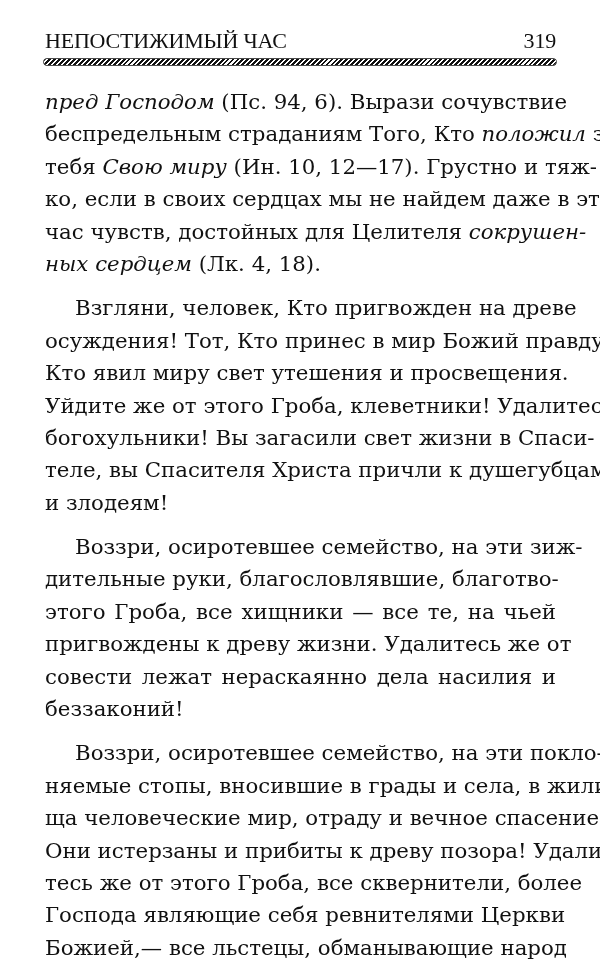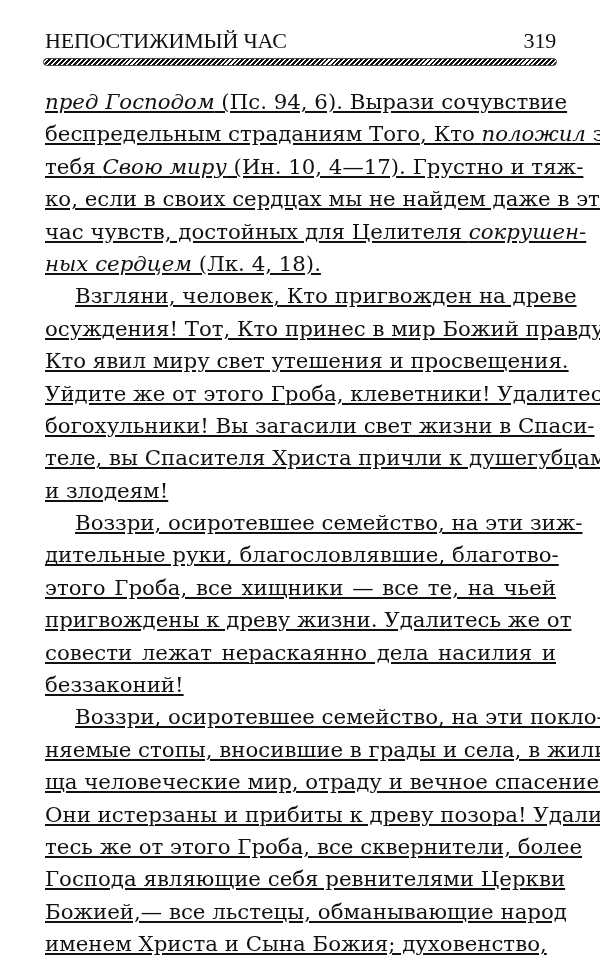--- a/index.html
+++ b/index.html
@@ -47,46 +47,46 @@
       top: 86px;
       font-size: 21.3px;
       line-height: 32.4px;
     }
     .line {
       display: block;
       height: 32.4px;
       white-space: nowrap;
       text-align: justify;
       text-align-last: justify;
-      text-decoration: underline;
     }
     .line.last {
       text-align-last: left;
     }
     .line.indent {
       padding-left: 30px;
+      margin-top: 12px;
     }
     .it {
       font-style: italic;
     }
   </style>
 </head>
 <body>
 
 <header class="running-head">
   <span>НЕПОСТИЖИМЫЙ ЧАС</span>
   <span>319</span>
 </header>
 <div class="rope"></div>
 
 <main class="body-text" id="body-text">
     <div>
       <span class="line"><span class="it">пред Господом</span><span> (Пс. 94, 6). Вырази сочувствие</span></span>
       <span class="line"><span>беспредельным страданиям Того, Кто </span><span class="it">положил</span><span> за</span></span>
-      <span class="line"><span>тебя </span><span class="it">Свою миру</span><span> (Ин. 10, 4—17). Грустно и тяж-</span></span>
+      <span class="line"><span>тебя </span><span class="it">Свою миру</span><span> (Ин. 10, 12—17). Грустно и тяж-</span></span>
       <span class="line"><span>ко, если в своих сердцах мы не найдем даже в этот</span></span>
       <span class="line"><span>час чувств, достойных для Целителя </span><span class="it">сокрушен-</span></span>
       <span class="line last"><span class="it">ных сердцем</span><span> (Лк. 4, 18).</span></span>
     </div>
     <div>
       <span class="line indent"><span>Взгляни, человек, Кто пригвожден на древе</span></span>
       <span class="line"><span>осуждения! Тот, Кто принес в мир Божий правду,</span></span>
       <span class="line"><span>Кто явил миру свет утешения и просвещения.</span></span>
       <span class="line"><span>Уйдите же от этого Гроба, клеветники! Удалитесь,</span></span>
       <span class="line"><span>богохульники! Вы загасили свет жизни в Спаси-</span></span>

